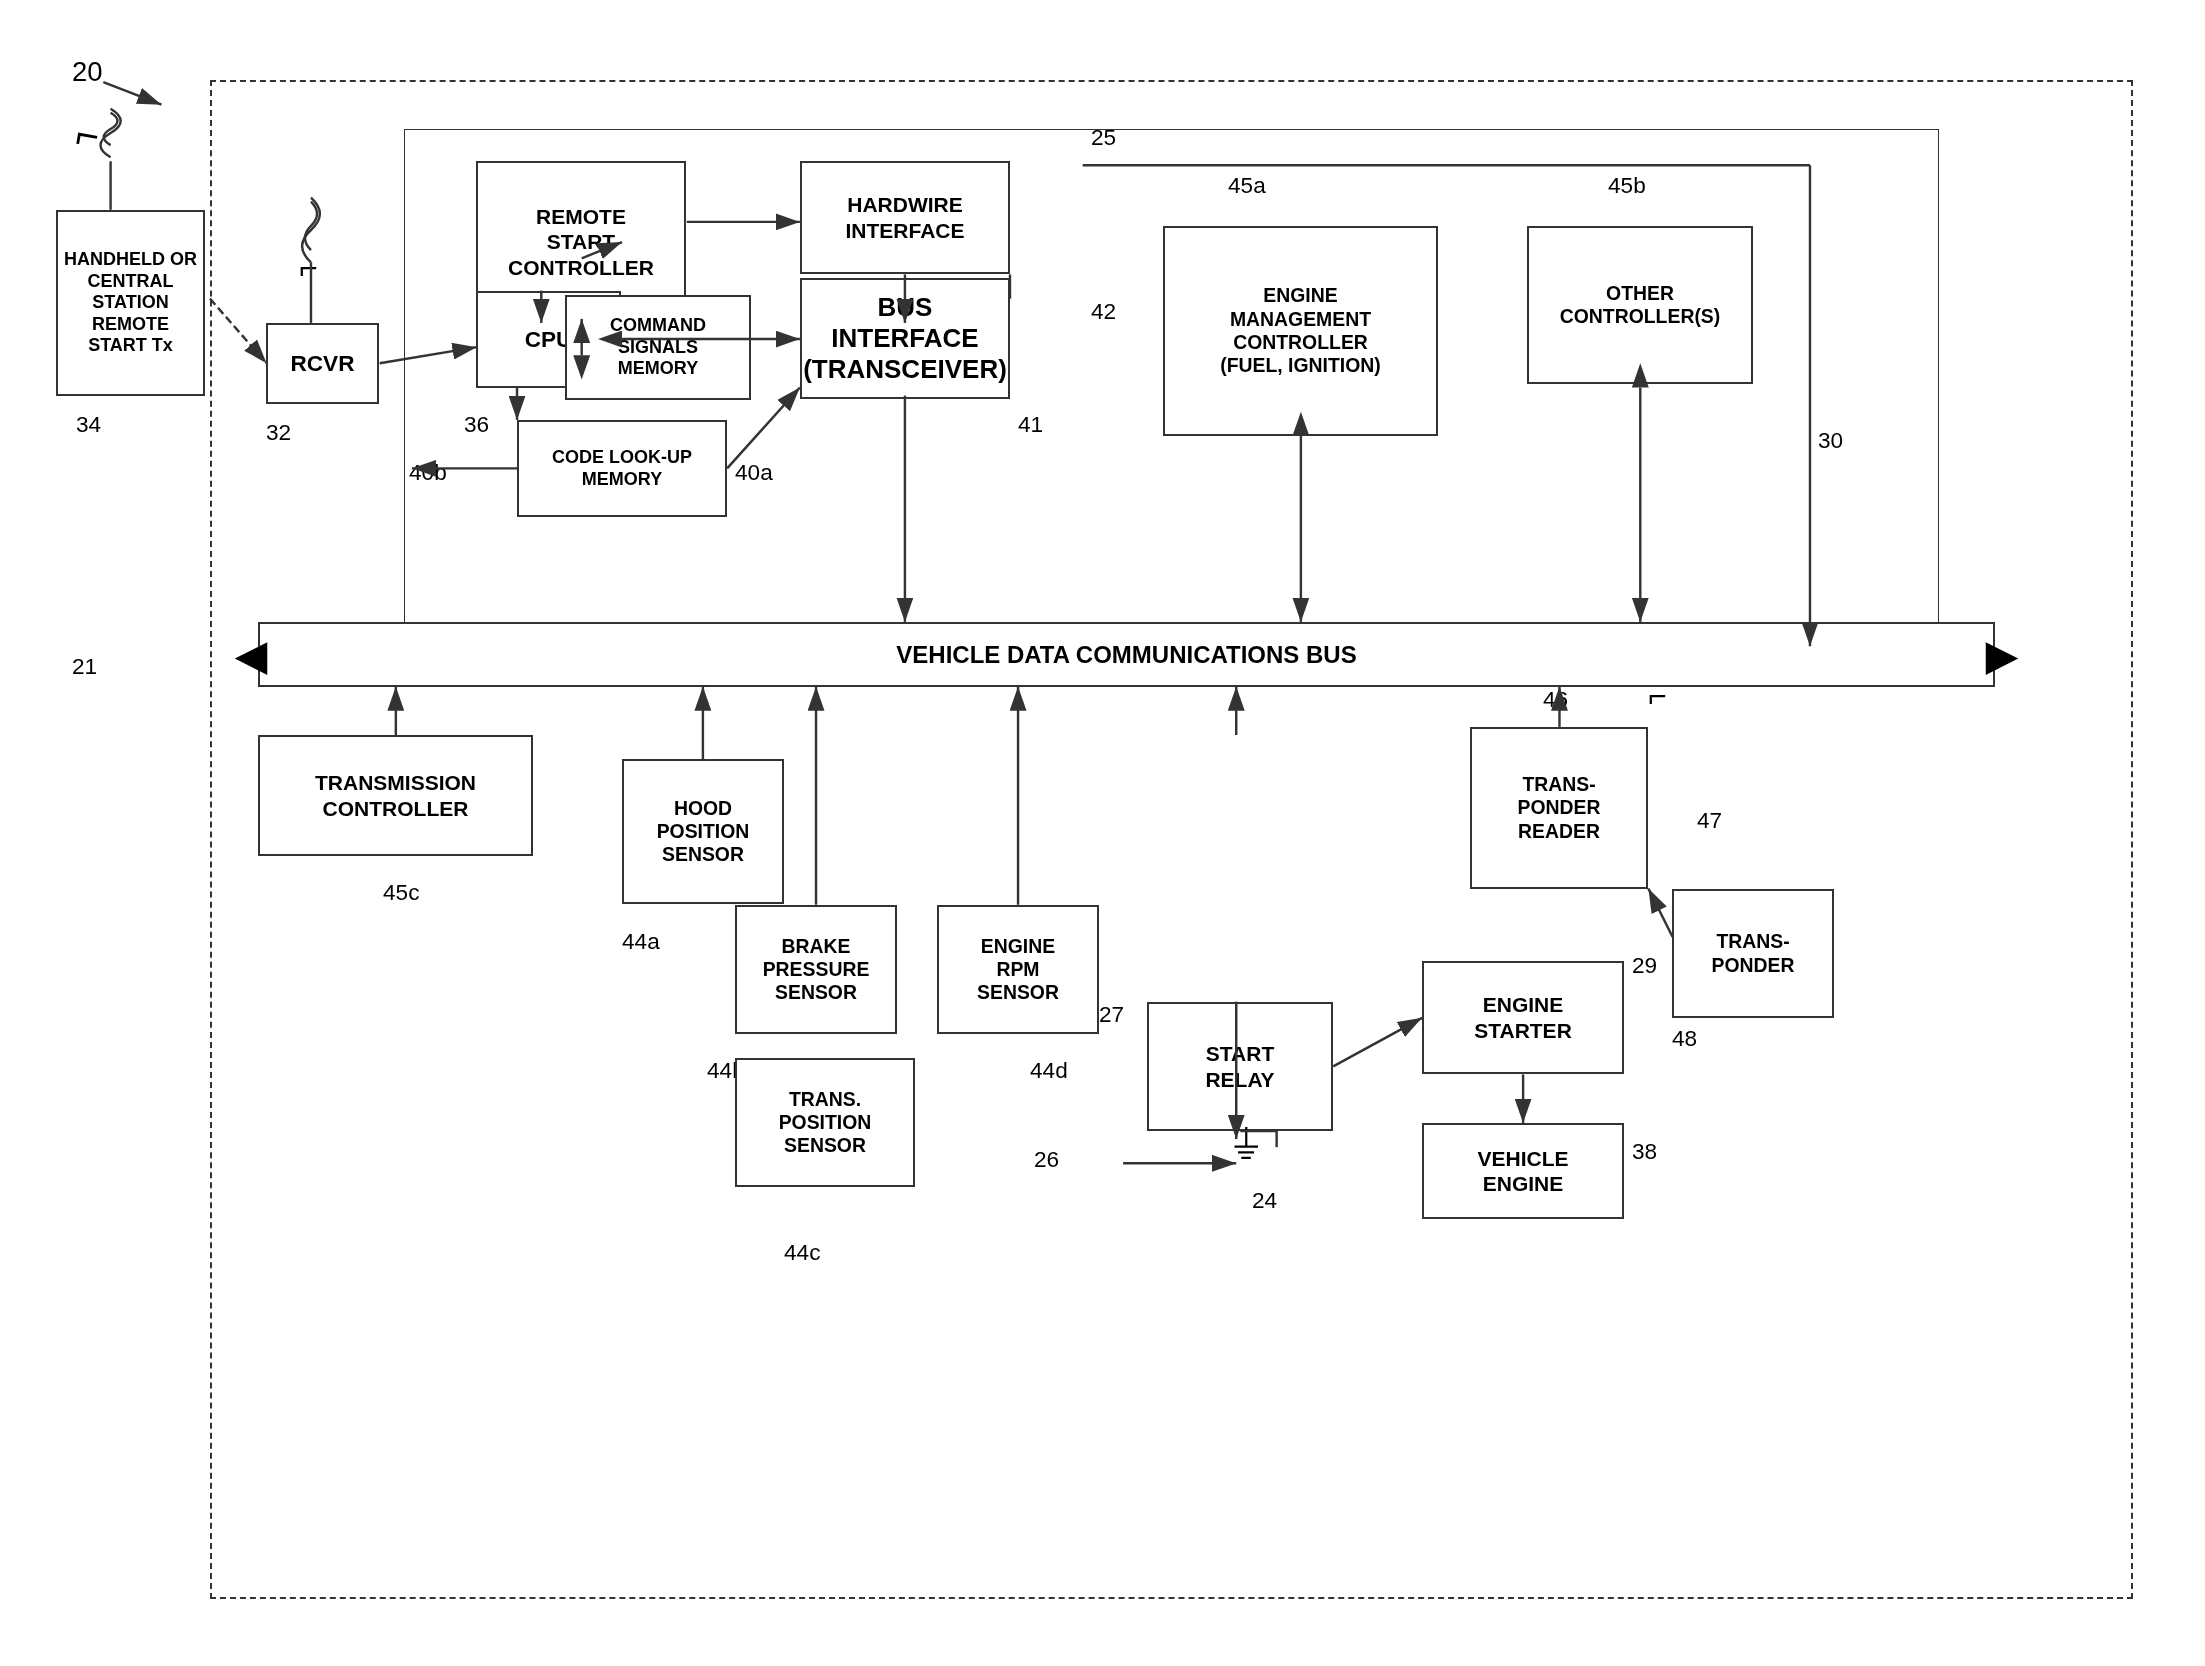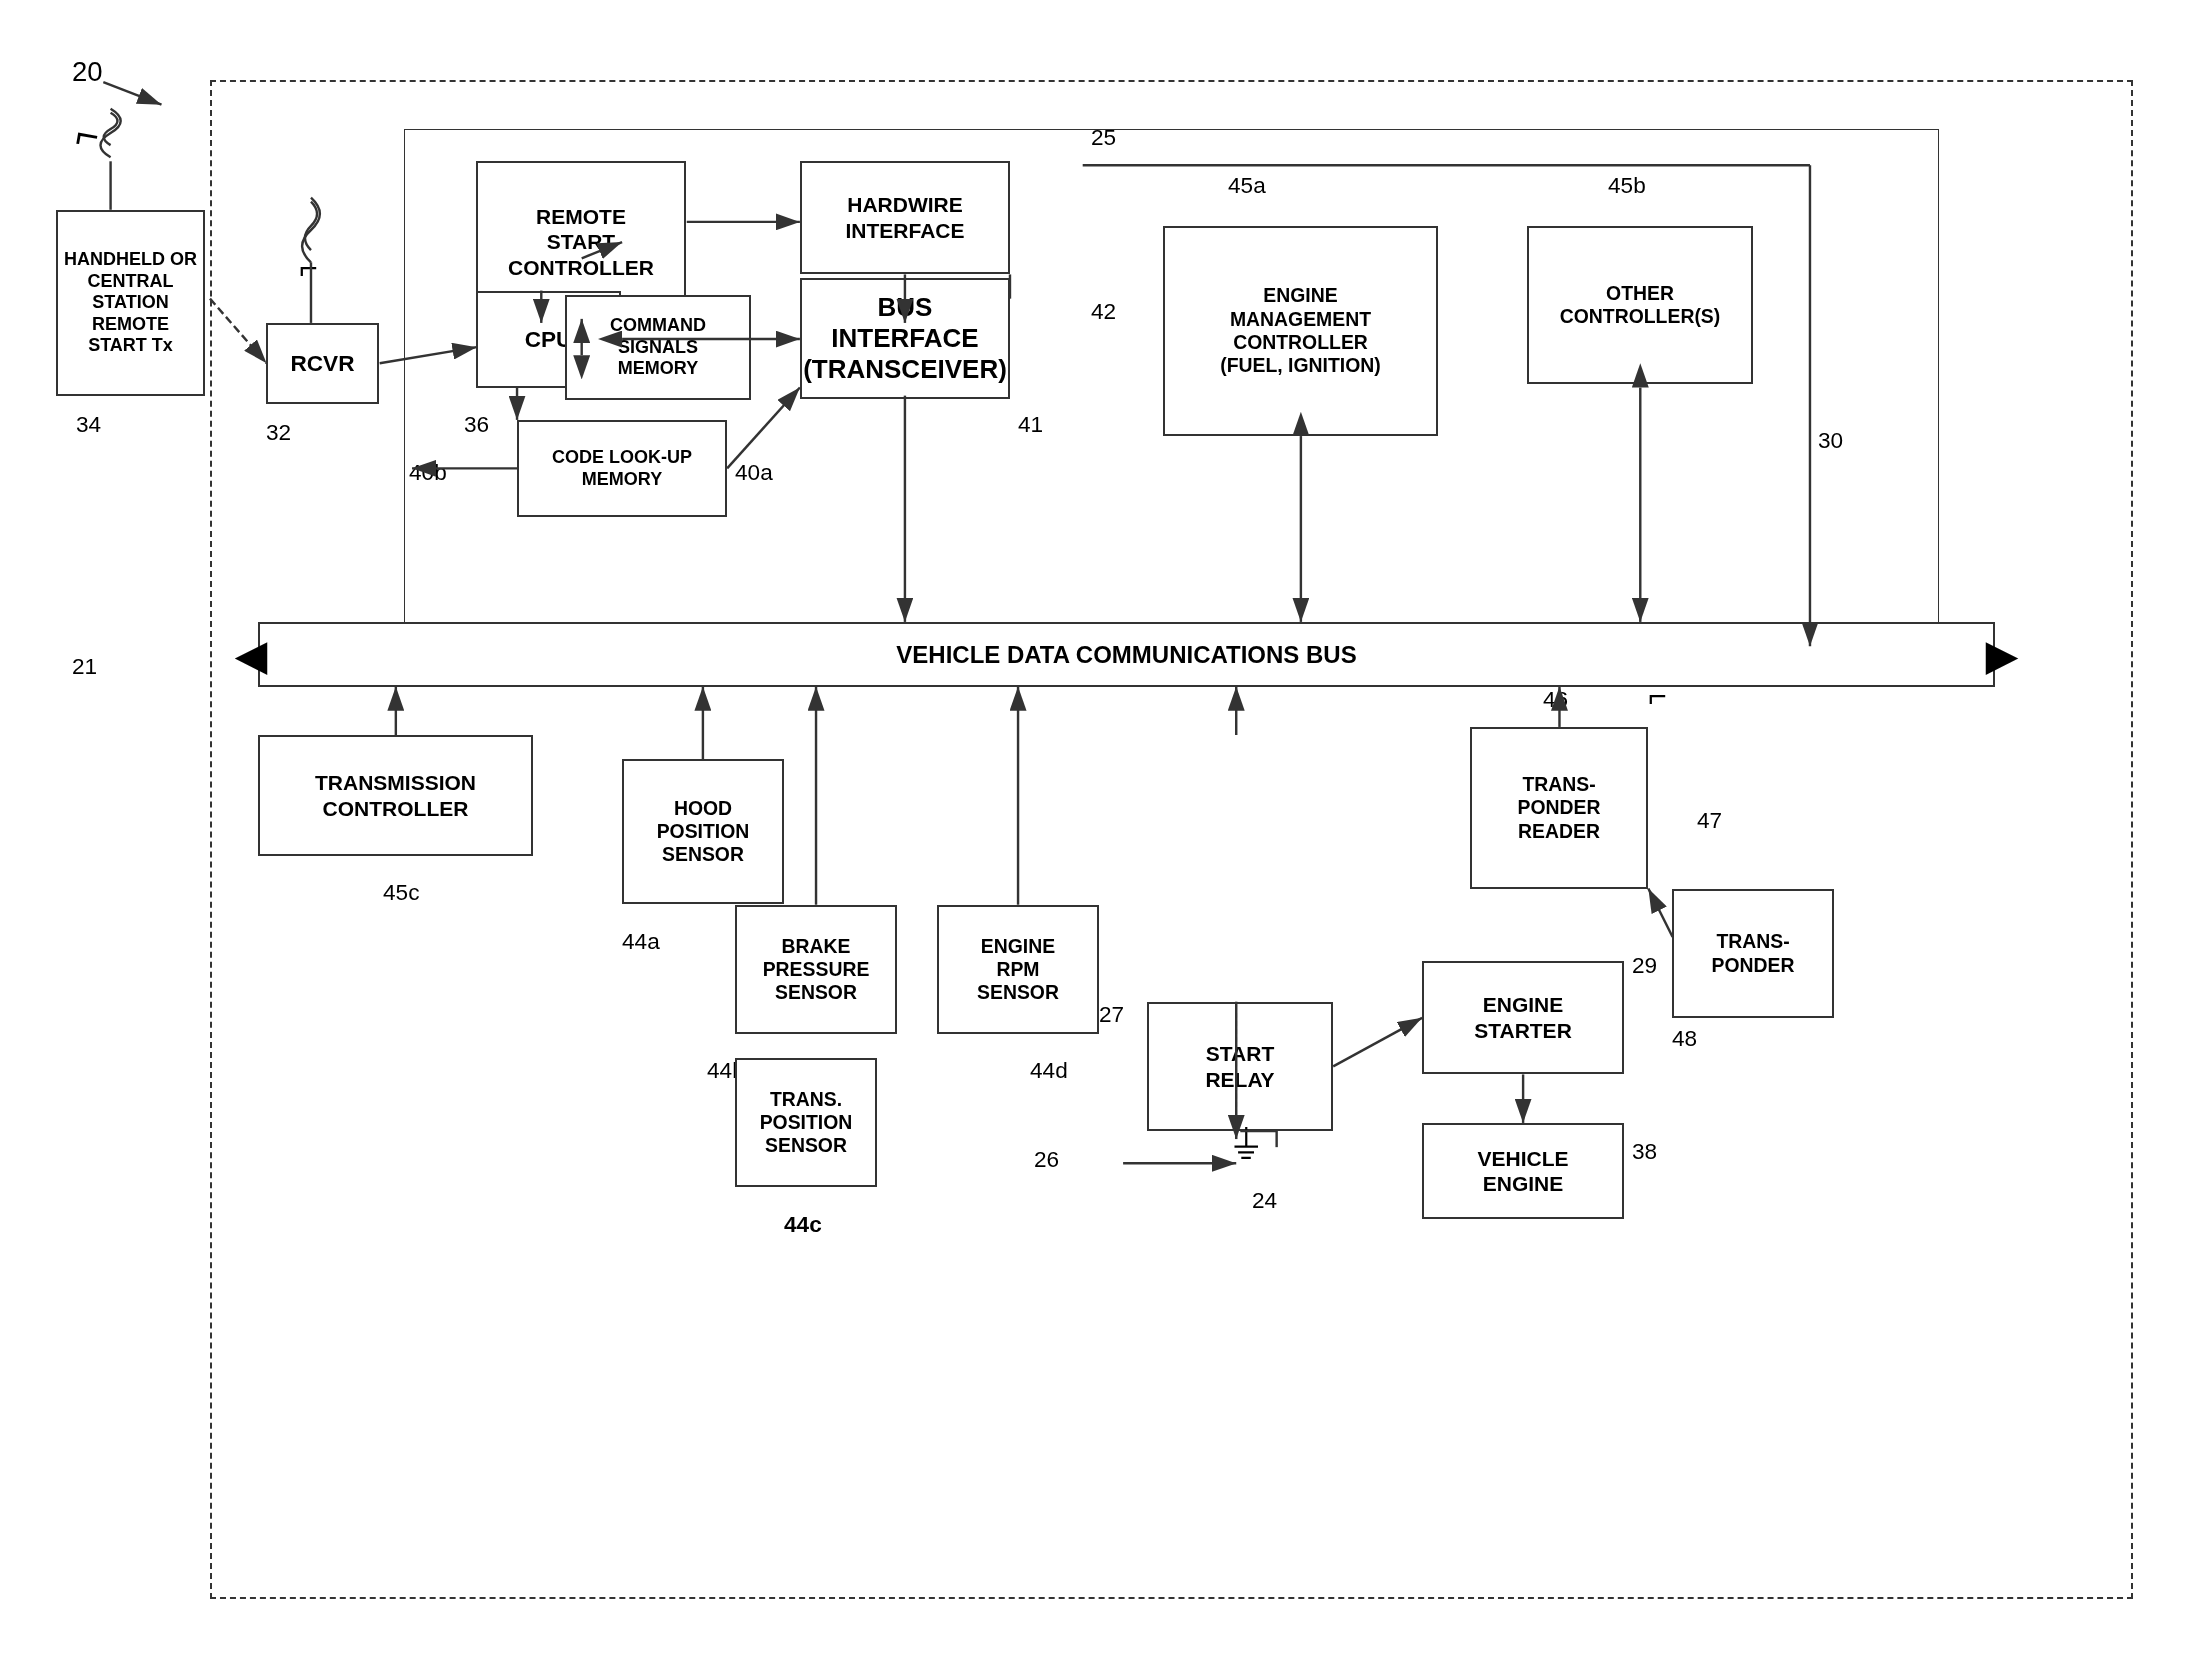--- a/index.html
+++ b/index.html
@@ -181,26 +181,26 @@
   </div>
   <div class="ref-num" style="top:1026px;left:675px;">44b</div>
 
   <div class="comp-box" style="top:873px;left:905px;width:162px;height:129px;font-size:19.4px;">
     <span style="white-space:pre-line;">ENGINE
 RPM
 SENSOR</span>
   </div>
   <div class="ref-num" style="top:1026px;left:998px;">44d</div>
 
-  <div class="comp-box" style="top:1026px;left:703px;width:142px;height:129px;font-size:19.4px;">
+  <div class="comp-box" style="top:1026px;left:703px;width:180px;height:129px;font-size:19.4px;">
     <span style="white-space:pre-line;">TRANS.
 POSITION
 SENSOR</span>
   </div>
-  <div class="ref-num" style="top:1180px;left:752px;font-weight:bold;">44c</div>
+  <div class="ref-num" style="top:1208px;left:752px;">44c</div>
 
 
   <div class="comp-box" style="top:695px;left:1438px;width:178px;height:162px;font-size:19.4px;">
     <span style="white-space:pre-line;">TRANS-
 PONDER
 READER</span>
   </div>
   <div class="ref-num" style="top:655px;left:1511px;">46</div>
 
   <div style="position:absolute;top:646px;left:1616px;font-size:32px;">⌐</div>

